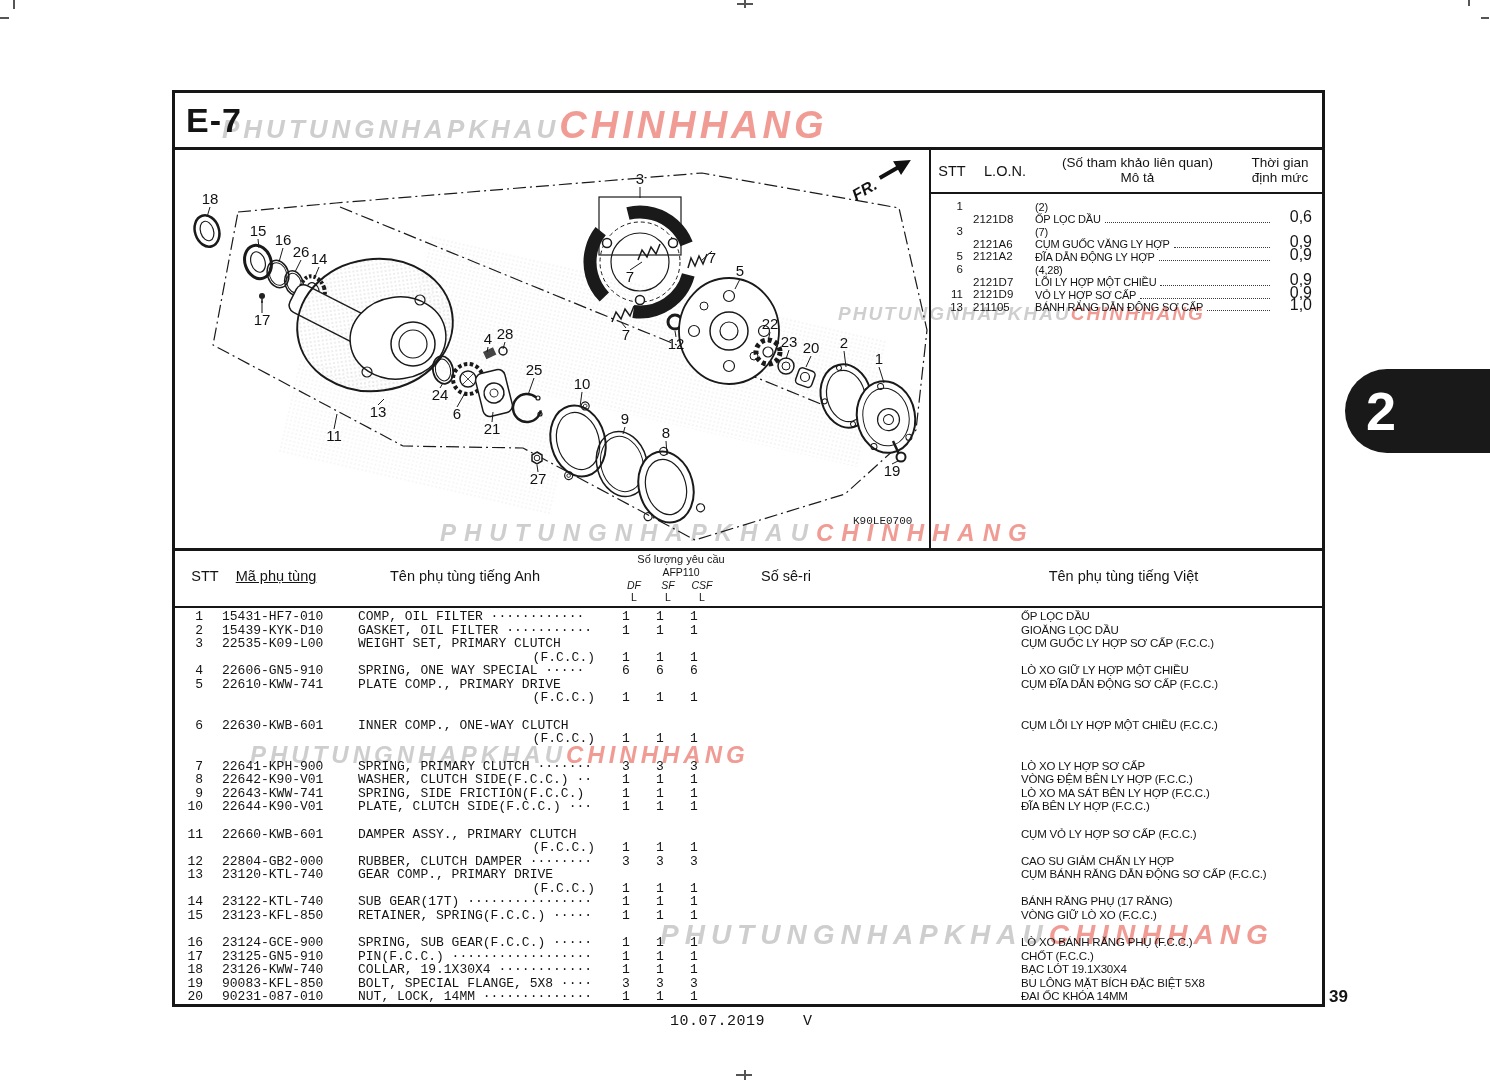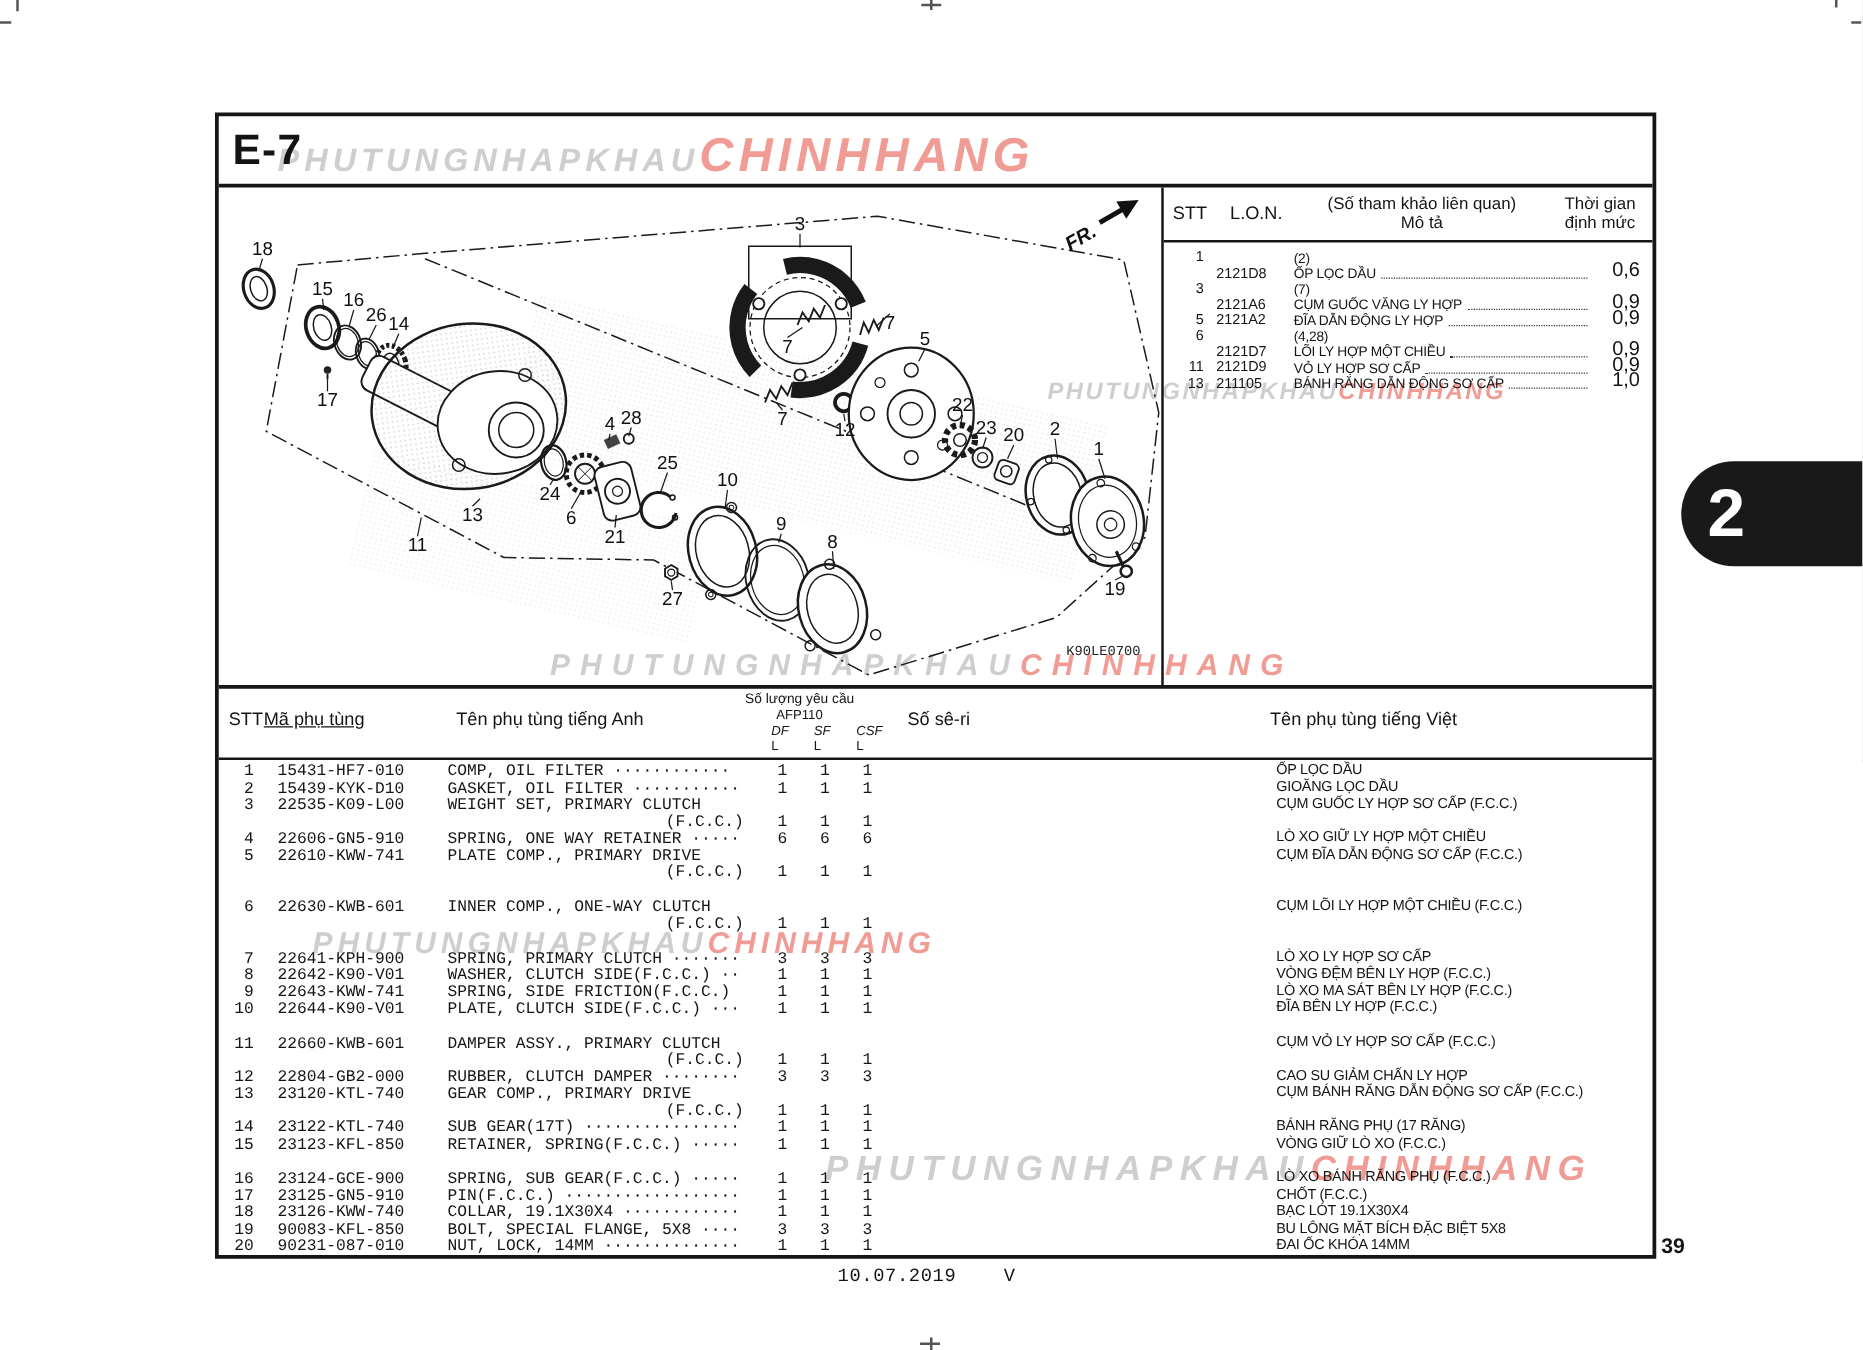--- a/index.html
+++ b/index.html
@@ -21,21 +21,21 @@
   .refrows{padding:6px 6px 0 2px;}
   .refrow{display:flex;height:12.6px;align-items:flex-end;line-height:1;font-size:11.5px;}
   .r-stt{width:30px;text-align:right;padding-right:3px;}
   .r-lon{width:62px;padding-left:7px;}
   .r-desc{white-space:nowrap;font-size:11px;letter-spacing:-.2px;}
   .r-dots{flex:1;border-bottom:1.5px dotted #3a3a3a;margin:0 4px 2px 4px;}
   .r-fill{flex:1;}
   .r-time{width:38px;text-align:right;padding-right:4px;font-size:16px;}
   
   .ptablehdr{position:absolute;top:455px;left:0;right:0;height:55px;border-top:3px solid #161616;border-bottom:2px solid #161616;}
-  .ptablehdr div{position:absolute;font-size:14.5px;}
+  .ptablehdr div{position:absolute;text-align:center;font-size:14.5px;}
   .h-stt{left:8px;top:17px;width:44px;}
   .h-code{left:36px;top:17px;width:130px;text-decoration:underline;}
   .h-name{left:190px;top:17px;width:200px;}
   .h-qtyg{left:421px;top:2px;width:170px;font-size:11px!important;}
   .h-qtym{left:446px;top:15px;width:120px;font-size:10.5px!important;}
   .h-q{width:34px;top:28px;font-size:10.5px!important;font-style:italic;}
   .h-ql{width:34px;top:40px;font-size:10.5px!important;}
   .h-serial{left:551px;top:17px;width:120px;}
   .h-vn{left:841px;top:17px;width:215px;}
   .pbody{position:absolute;top:513px;left:0;right:0;bottom:0;padding-top:4px;
@@ -214,21 +214,21 @@
         </div>
         <div class="prow fccline">
           <span class="c-name">(F.C.C.)</span>
           <span class="c-q1">1</span>
           <span class="c-q2">1</span>
           <span class="c-q3">1</span>
         </div>
         <div class="prow">
           <span class="c-stt">4</span>
           <span class="c-code">22606-GN5-910</span>
-          <span class="c-name">SPRING, ONE WAY RETAINER ·····</span>
+          <span class="c-name">SPRING, ONE WAY SPECIAL ·····</span>
           <span class="c-q1">6</span>
           <span class="c-q2">6</span>
           <span class="c-q3">6</span>
           <span class="c-vn">LÒ XO GIỮ LY HỢP MỘT CHIỀU</span>
         </div>
         <div class="prow">
           <span class="c-stt">5</span>
           <span class="c-code">22610-KWW-741</span>
           <span class="c-name">PLATE COMP., PRIMARY DRIVE</span>
           <span class="c-vn">CỤM ĐĨA DẪN ĐỘNG SƠ CẤP (F.C.C.)</span>

